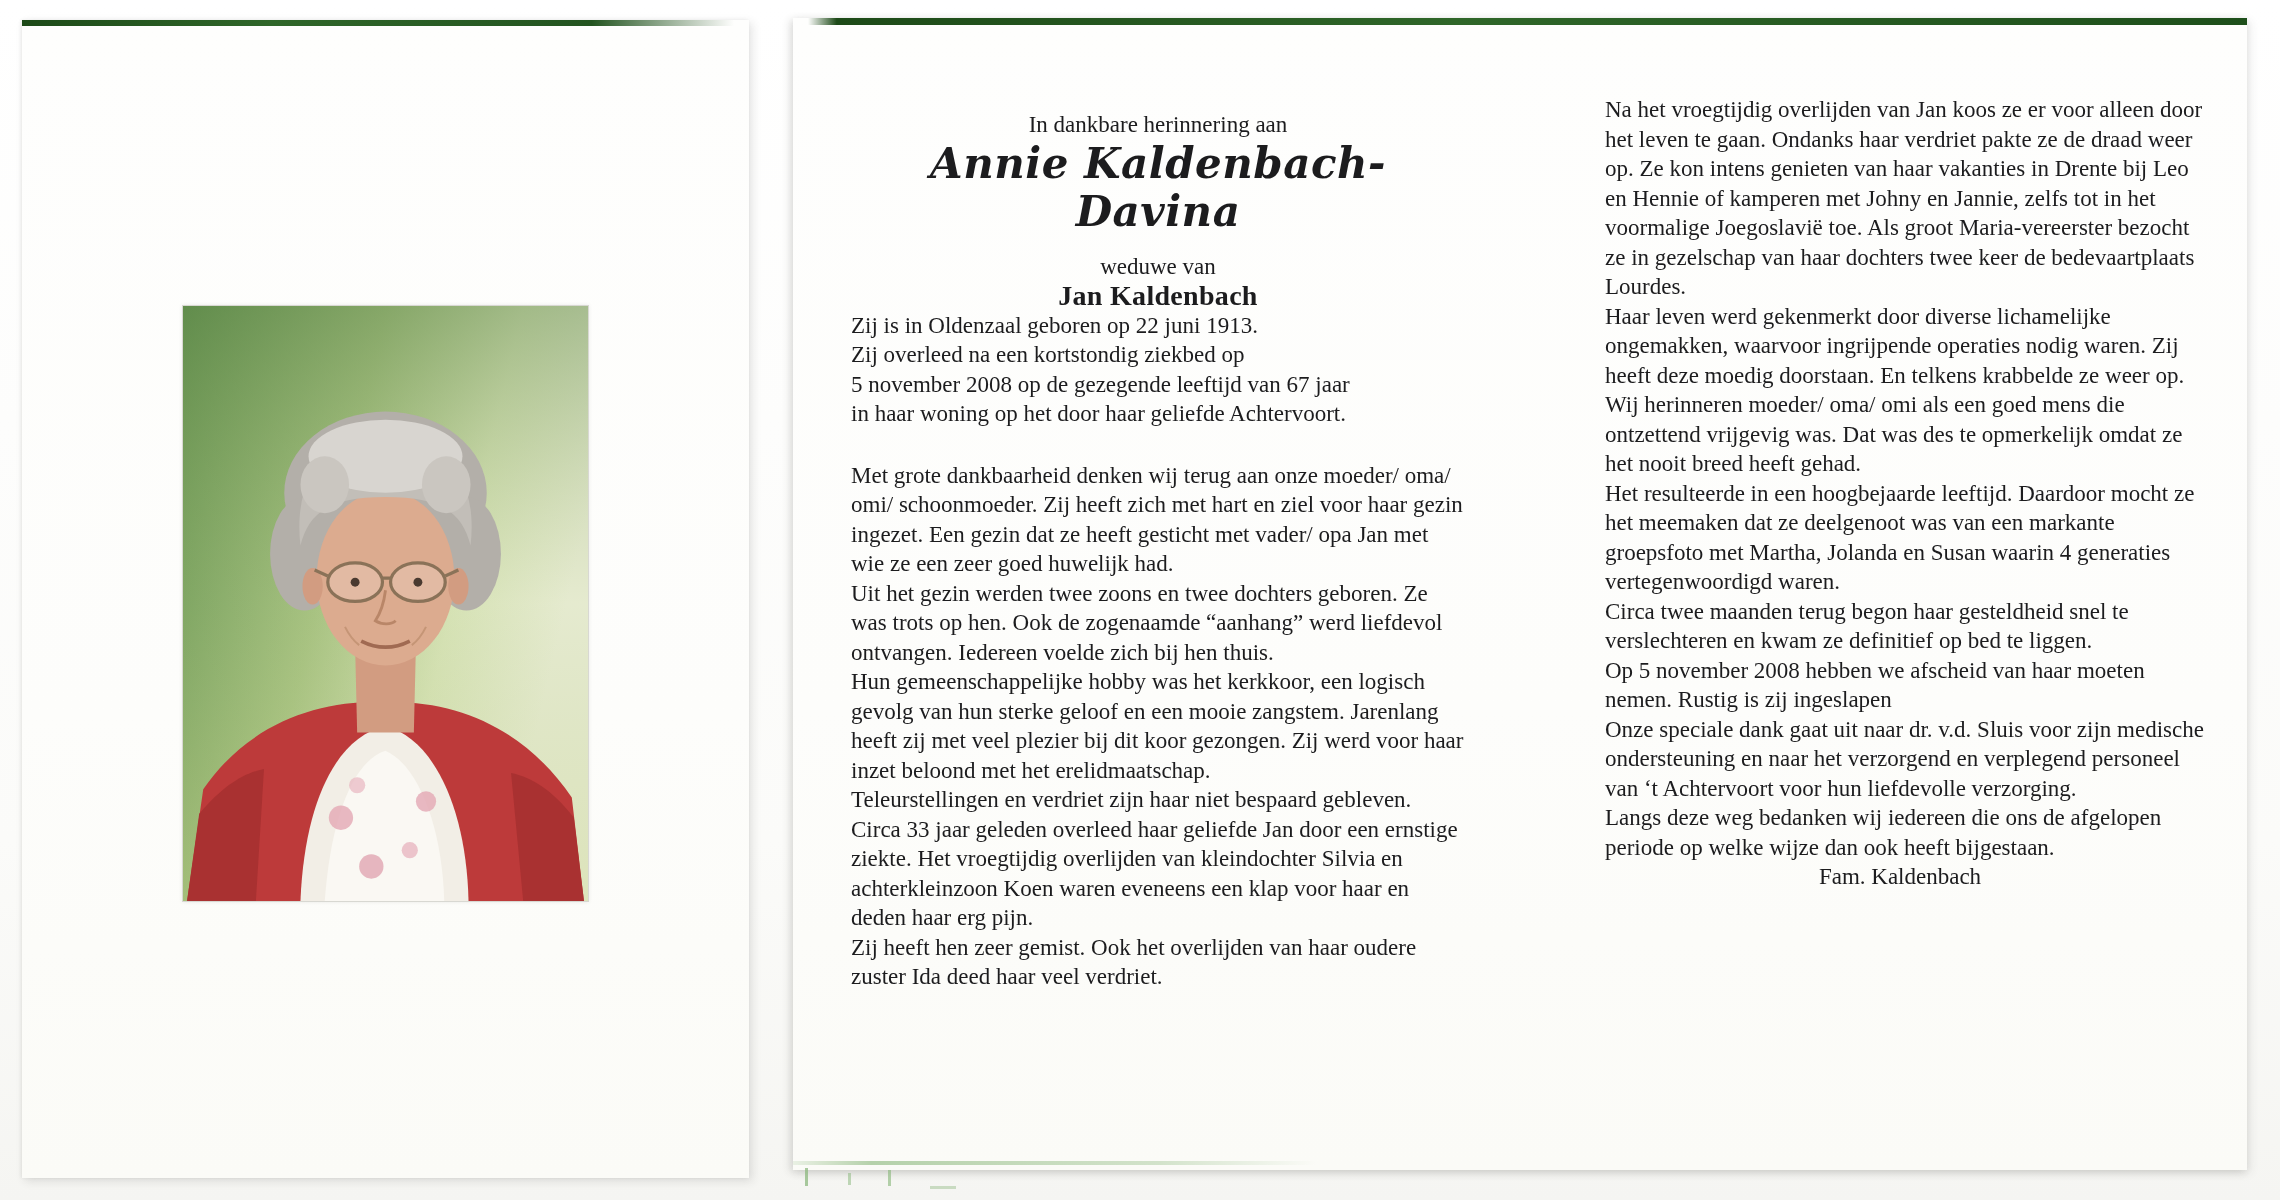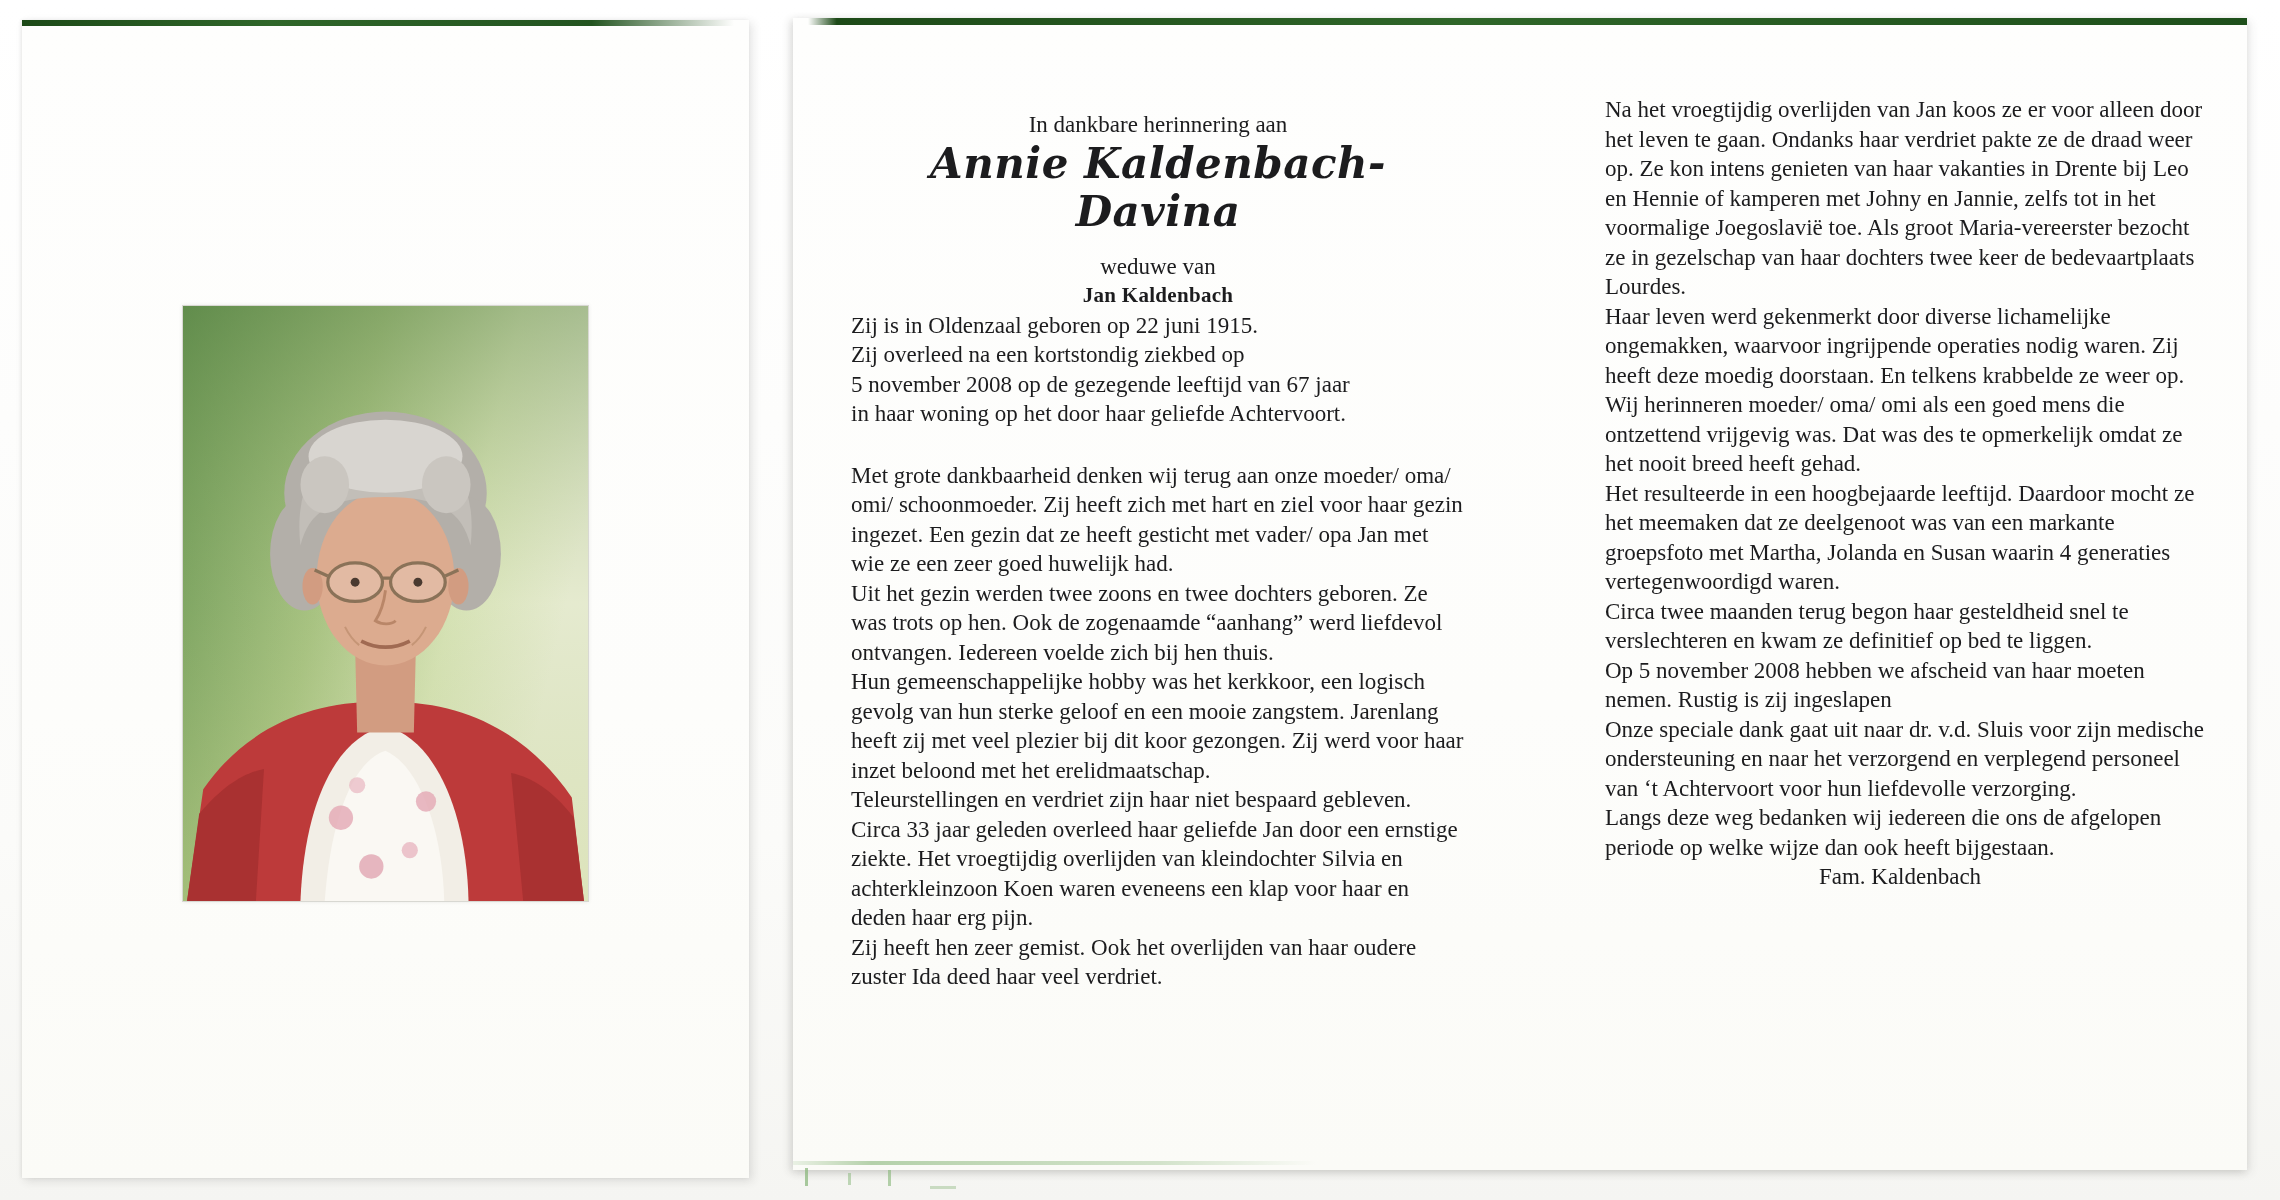--- a/index.html
+++ b/index.html
@@ -65,21 +65,21 @@
   .header-intro { margin-bottom:40px; }
   .name {
     font-family:"DejaVu Serif","Liberation Serif",serif;
     font-style:italic; font-weight:700;
     font-size:42px; line-height:48px;
     letter-spacing:0.5px;
     margin-bottom:16px;
     text-align:center;
   }
   .relation { margin-bottom:26px; }
-  .spouse { font-weight:700; font-size:21px; letter-spacing:0.3px; margin-bottom:36px; }
+  .spouse { font-weight:700; font-size:28px; letter-spacing:0.3px; margin-bottom:36px; }
   .intro-lines { margin-bottom:32px; }
   .closing { margin-top:44px; }
   .signature { margin-top:56px; text-align:center; padding-right:10px; }
 </style>
 </head>
 <body>
 
 <div class="canvas">
 
   <div class="page page-left">
@@ -156,21 +156,21 @@
     <div class="edge-top-right"></div>
     <div class="edge-bottom-smudge"></div>
 
     <div class="col col1">
       <p class="header-intro center">In dankbare herinnering aan</p>
       <h1 class="name">Annie Kaldenbach-Davina</h1>
       <p class="relation center">weduwe van</p>
       <p class="spouse center">Jan Kaldenbach</p>
 
       <div class="intro-lines">
-          <p>Zij is in Oldenzaal geboren op 22 juni 1915.</p>
+          <p>Zij is in Oldenzaal geboren op 22 juni 1913.</p>
           <p>Zij overleed na een kortstondig ziekbed op</p>
           <p>5 november 2008 op de gezegende leeftijd van 67 jaar</p>
           <p>in haar woning op het door haar geliefde Achtervoort.</p>
         </div>
 
       <div class="body-paragraphs">
           <p>Met grote dankbaarheid denken wij terug aan onze moeder/ oma/ omi/ schoonmoeder. Zij heeft zich met hart en ziel voor haar gezin ingezet. Een gezin dat ze heeft gesticht met vader/ opa Jan met wie ze een zeer goed huwelijk had.</p>
           <p>Uit het gezin werden twee zoons en twee dochters geboren. Ze was trots op hen. Ook de zogenaamde “aanhang” werd liefdevol ontvangen. Iedereen voelde zich bij hen thuis.</p>
           <p>Hun gemeenschappelijke hobby was het kerkkoor, een logisch gevolg van hun sterke geloof en een mooie zangstem. Jarenlang heeft zij met veel plezier bij dit koor gezongen. Zij werd voor haar inzet beloond met het erelidmaatschap.</p>
           <p>Teleurstellingen en verdriet zijn haar niet bespaard gebleven. Circa 33 jaar geleden overleed haar geliefde Jan door een ernstige ziekte. Het vroegtijdig overlijden van kleindochter Silvia en achterkleinzoon Koen waren eveneens een klap voor haar en deden haar erg pijn.</p>

